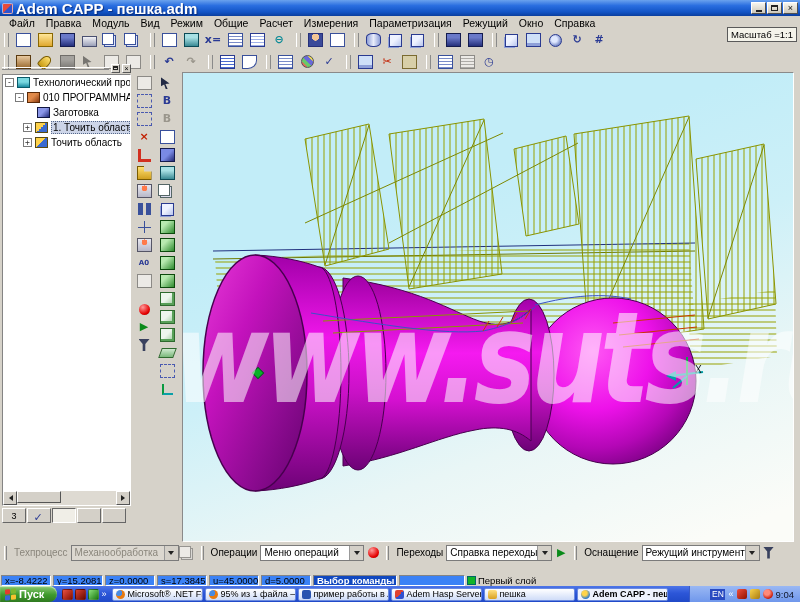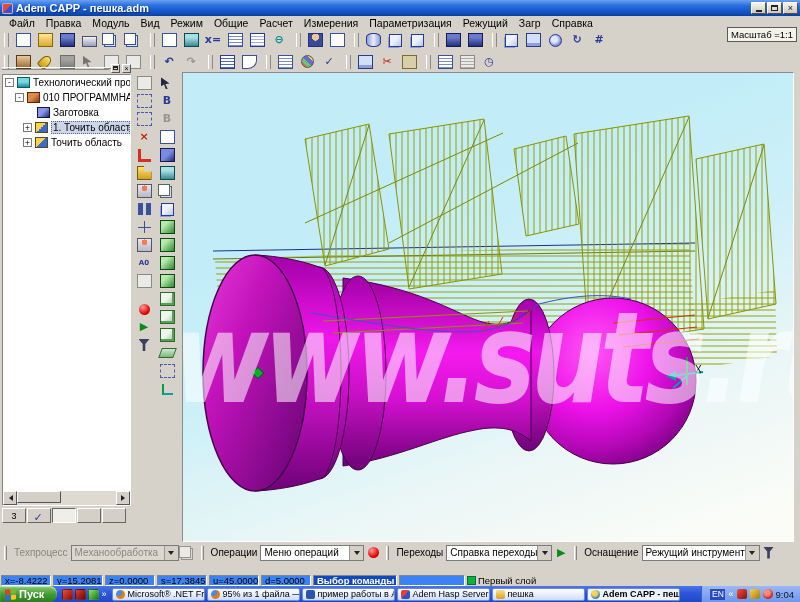--- a/index.html
+++ b/index.html
@@ -1,21 +1,21 @@
 <!DOCTYPE html>
 <html><head>
 <meta charset="utf-8">
 <style>
   *{box-sizing:border-box;margin:0;padding:0}
   body{margin:0;background:#000}
   #app{position:relative;width:800px;height:602px;background:#d6d2c9;font-family:"Liberation Sans","DejaVu Sans",sans-serif;overflow:hidden}
   
   .tbar{position:absolute;left:0;top:0;width:800px;height:16px;background:linear-gradient(180deg,#6aa2ee,#2a6ee0 35%,#1254c6 75%,#0a3e9e);display:flex;align-items:center;gap:3px;padding:0 2px}
   .appico{width:11px;height:11px;border-radius:2px;background:linear-gradient(135deg,#e84a3a 48%,#2f54cf 52%);border:1px solid #fff8}
-  .ttxt{flex:1;color:#fff;font-size:11px;font-weight:bold;text-shadow:1px 1px 1px rgba(0,20,80,.6);white-space:nowrap;overflow:hidden}
+  .ttxt{flex:1;color:#fff;font-size:15px;font-weight:bold;text-shadow:1px 1px 1px rgba(0,20,80,.6);white-space:nowrap;overflow:hidden}
   .wbtns{display:flex;gap:1px}
   .wb{width:15px;height:12px;background:linear-gradient(#f7f5ee,#cdc8ba);border:1px solid #fff;border-right-color:#505050;border-bottom-color:#505050;display:flex;align-items:center;justify-content:center;font-size:9px;line-height:9px;color:#111}
   .wmin{width:6px;height:2px;background:#222;margin-top:6px}
   .wmax{width:7px;height:6px;border:1px solid #222;border-top-width:2px}
   
   .mbar{position:absolute;left:0;top:16px;width:640px;height:13px;display:flex;align-items:center;gap:1px;padding:0 4px;font-size:10.5px;color:#000}
   .mi{padding:0 5px;white-space:nowrap}
   
   .trow{position:absolute;left:0;display:flex;align-items:center}
   #row1{top:29px;height:22px}
@@ -132,21 +132,21 @@
   .qlz{display:flex;gap:2px;align-items:center;padding:0 5px;flex:none;color:#fff;font-size:9px}
   .qic{width:11px;height:11px;border-radius:2px;border:1px solid #0004}
   .task{flex:1;max-width:96px;height:13px;margin:0 1px;background:linear-gradient(#ffffff,#cfdcf8);border:1px solid #6a8ae0;border-radius:2px;display:flex;align-items:center;gap:2px;padding:0 3px;font-size:9px;overflow:hidden;white-space:nowrap}
   .task.act{background:#eef2fd;font-weight:bold}
   .tic{width:9px;height:9px;border-radius:50%;flex:none}
   .tf{background:radial-gradient(circle at 35% 35%,#4a8ae0 35%,#e87a10 40%)}
   .tw{background:#2a54b0;border-radius:2px}
   .ta{background:linear-gradient(135deg,#e04030 50%,#3050d0 50%);border-radius:2px}
   .tfol{background:linear-gradient(#ffe080,#d8a020);border-radius:2px}
   .tg{background:radial-gradient(circle at 40% 35%,#ffd44a 30%,#2a7ad0 70%)}
-  .tray{height:16px;margin-left:20px;display:flex;align-items:center;gap:3px;padding:0 6px 0 8px;background:linear-gradient(#9ab8f4,#6f97ec);border-left:1px solid #3a5cc8;font-size:9.5px;color:#10172a;flex:none}
+  .tray{height:16px;margin-left:20px;display:flex;align-items:center;gap:3px;padding:0 6px 0 20px;background:linear-gradient(#9ab8f4,#6f97ec);border-left:1px solid #3a5cc8;font-size:9.5px;color:#10172a;flex:none}
   .lang{background:#2a4ac0;width:15px;height:11px;color:#fff;font-size:8.5px;display:flex;align-items:center;justify-content:center;flex:none}
   .tchev{color:#fff;font-size:9px}
   .tryic{width:10px;height:10px;border-radius:2px}
 </style>
 </head>
 <body>
 
 <div id="app">
 
   <div class="tbar">
@@ -167,21 +167,21 @@
     <span class="mi">Файл</span>
     <span class="mi">Правка</span>
     <span class="mi">Модуль</span>
     <span class="mi">Вид</span>
     <span class="mi">Режим</span>
     <span class="mi">Общие</span>
     <span class="mi">Расчет</span>
     <span class="mi">Измерения</span>
     <span class="mi">Параметризация</span>
     <span class="mi">Режущий</span>
-    <span class="mi">Загр</span>
+    <span class="mi">Окно</span>
     <span class="mi">Справка</span>
   </div>
 
   <div class="trow" id="row1">
     <span class="grp">
       <b class="t p"></b>
       <b class="t fo"></b>
       <b class="t sv"></b>
       <b class="t pr"></b>
       <b class="t cp"></b>

